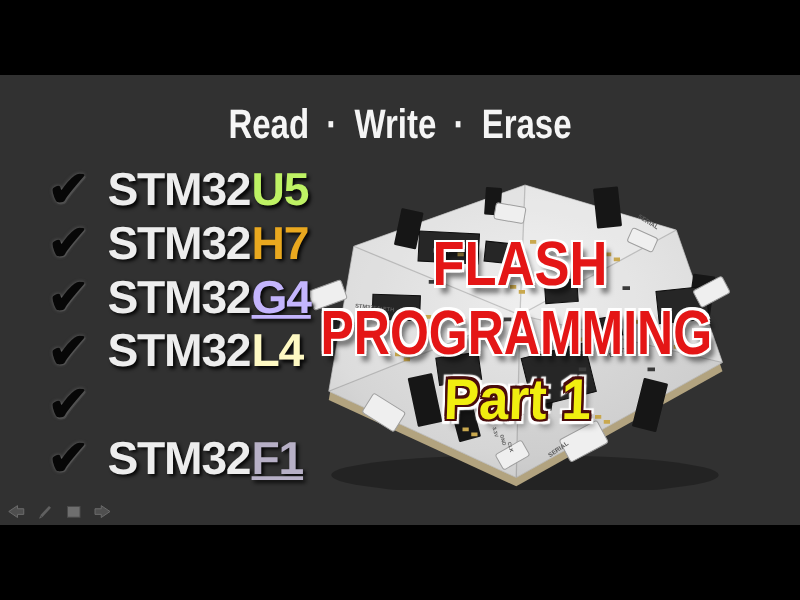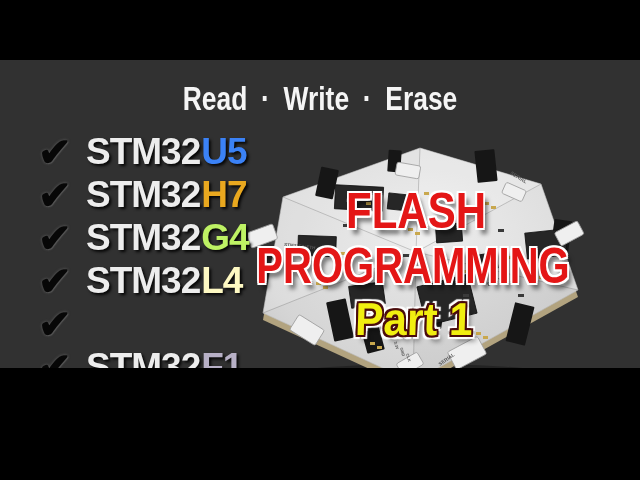--- a/index.html
+++ b/index.html
@@ -1,16 +1,16 @@
 <!DOCTYPE html>
 <html><head>
 <meta charset="utf-8">
 <style>
   html,body{margin:0;padding:0;background:#000;}
-  .stage{position:relative;width:640px;height:368px;background:#000;overflow:hidden;
+  .stage{position:relative;width:640px;height:480px;background:#000;overflow:hidden;
          font-family:"Liberation Sans",sans-serif;}
   .content{position:absolute;left:0;top:60px;width:640px;height:360px;background:#313131;overflow:hidden;}
 
   
   .title{position:absolute;left:0;top:20px;width:640px;text-align:center;
          color:#f5f5f5;font-size:33px;font-weight:bold;letter-spacing:0px;word-spacing:8px;
          transform:scaleX(0.80);transform-origin:50% 50%;white-space:nowrap;}
 
   
   .checklist{position:absolute;left:38px;top:70px;}
@@ -174,40 +174,40 @@
       </svg>
     </div>
 
     <div class="overlay flash">FLASH</div>
     <div class="overlay programming">PROGRAMMING</div>
     <div class="overlay part1">Part 1</div>
 
     <div class="checklist">
       <div class="row">
         <span class="check">✔</span>
-        <span class="label"><span>STM32</span><span class="sfx" style="color: #3b82f6; fill: rgb(236, 20, 20);">U5</span></span>
+        <span class="label"><span>STM32</span><span class="sfx" style="color: #bef264; fill: rgb(236, 20, 20);">U5</span></span>
       </div>
       <div class="row">
         <span class="check">✔</span>
         <span class="label"><span>STM32</span><span class="sfx" style="color: rgb(233, 168, 31); fill: rgb(233, 168, 31);">H7</span></span>
       </div>
       <div class="row">
         <span class="check">✔</span>
-        <span class="label"><span>STM32</span><span class="sfx" style="color: #bef264; fill: rgb(241, 238, 0);">G4</span></span>
+        <span class="label"><span>STM32</span><span class="sfx" style="color: #c4b5fd; fill: rgb(241, 238, 0); text-decoration: underline;">G4</span></span>
       </div>
       <div class="row">
         <span class="check">✔</span>
         <span class="label"><span>STM32</span><span class="sfx" style="color: #fef9c3; fill: rgb(46, 208, 46);">L4</span></span>
       </div>
       <div class="row">
         <span class="check">✔</span>
       </div>
       <div class="row">
         <span class="check">✔</span>
-        <span class="label"><span>STM32</span><span class="sfx" style="color: rgb(183, 176, 198); fill: rgb(183, 176, 198);">F1</span></span>
+        <span class="label"><span>STM32</span><span class="sfx" style="color: rgb(183, 176, 198); fill: rgb(183, 176, 198); text-decoration: underline;">F1</span></span>
       </div>
     </div>
 
     <div class="navbar">
       <svg class="navbtn" viewBox="0 0 14 13">
         <polygon points="8,1.5 8,4 13,4 13,8.5 8,8.5 8,11 1,6.2" fill="#4f4f4f" stroke="#6b6b6b" stroke-width="0.8"></polygon>
       </svg>
       <svg class="navbtn" viewBox="0 0 14 13">
         <g>
           <line x1="4" y1="10" x2="11" y2="2.5" stroke="#606060" stroke-width="2.2"></line>

